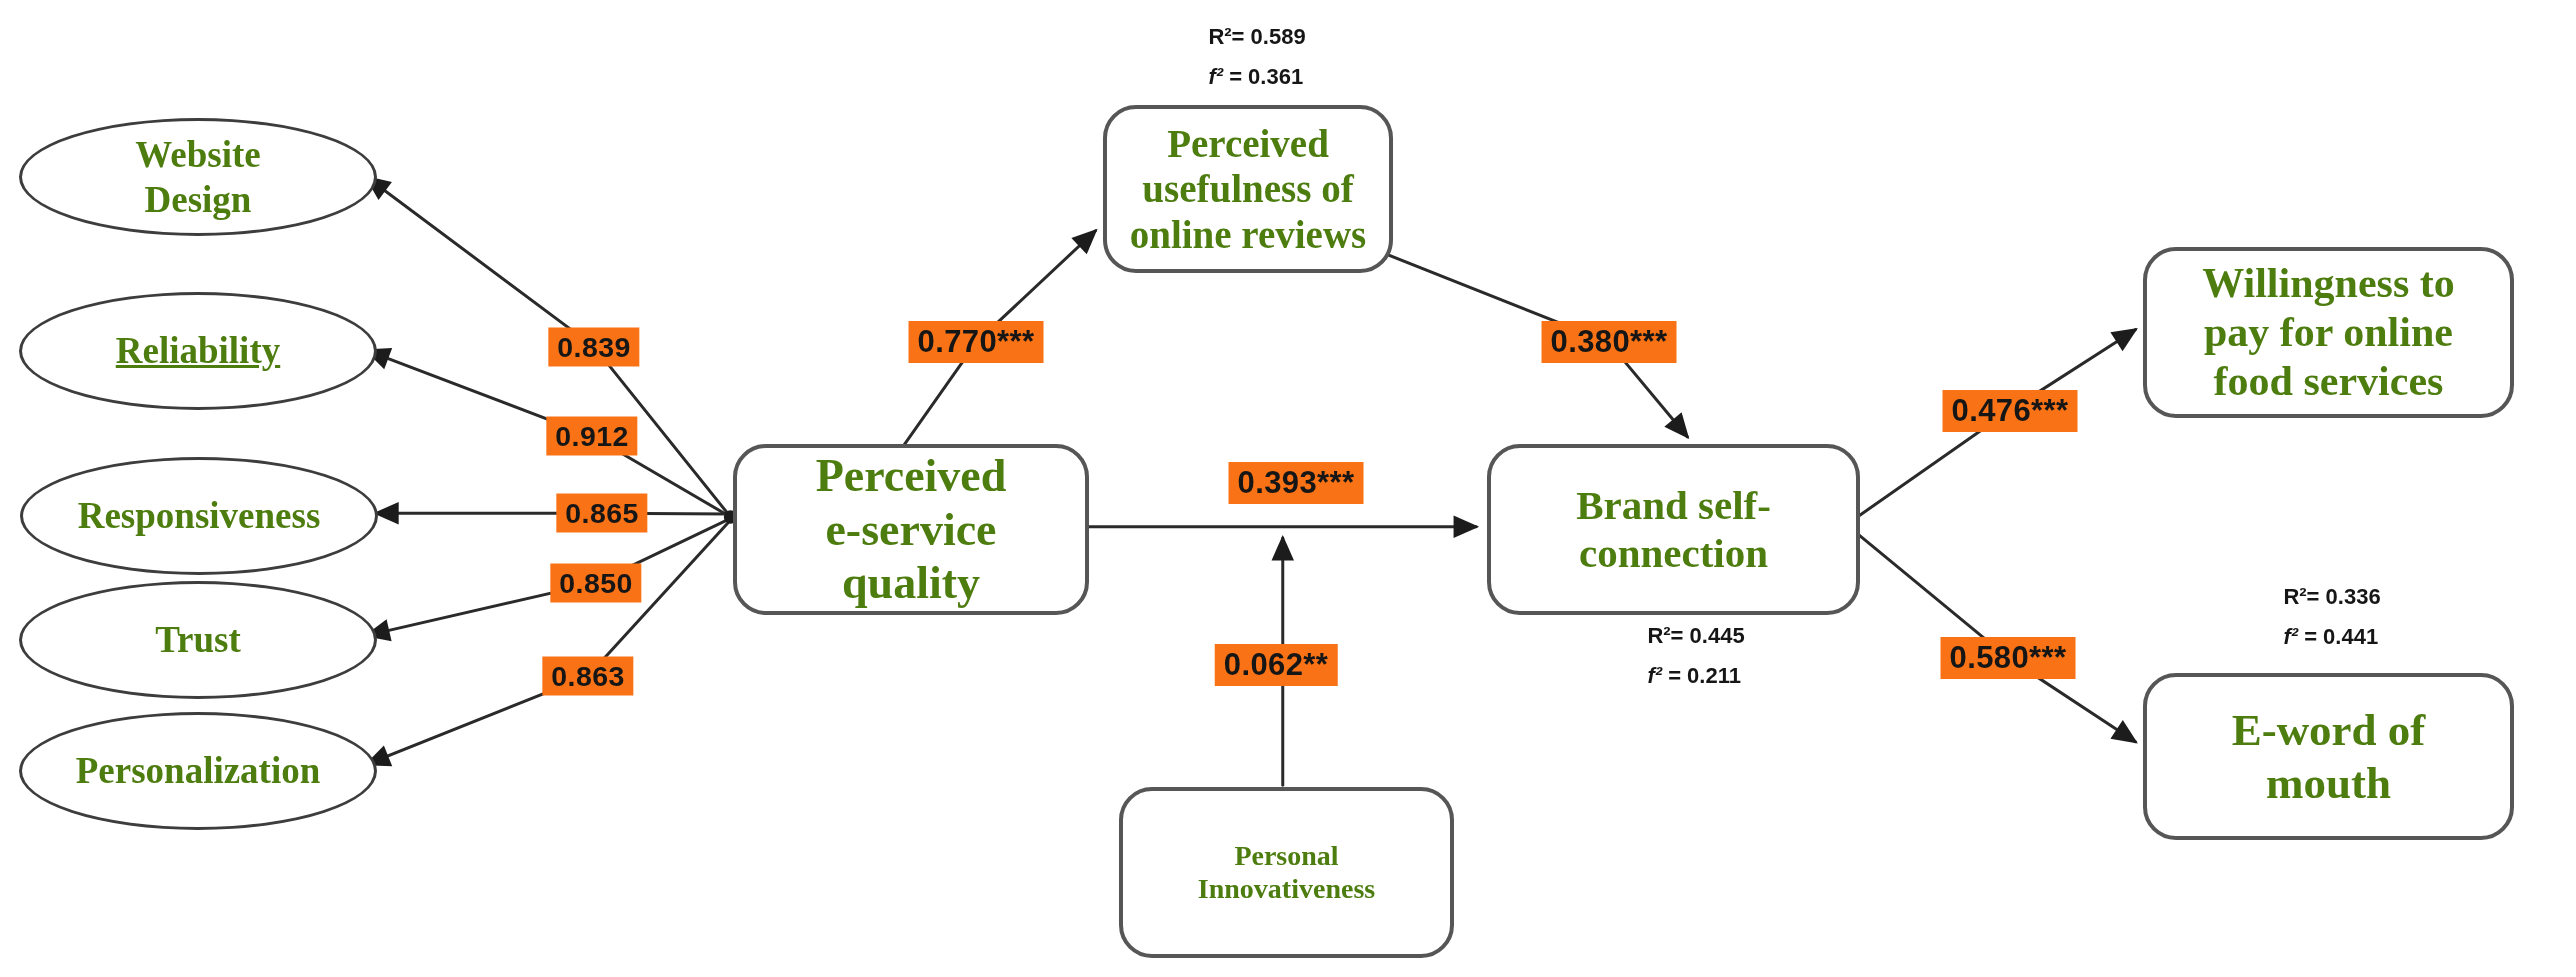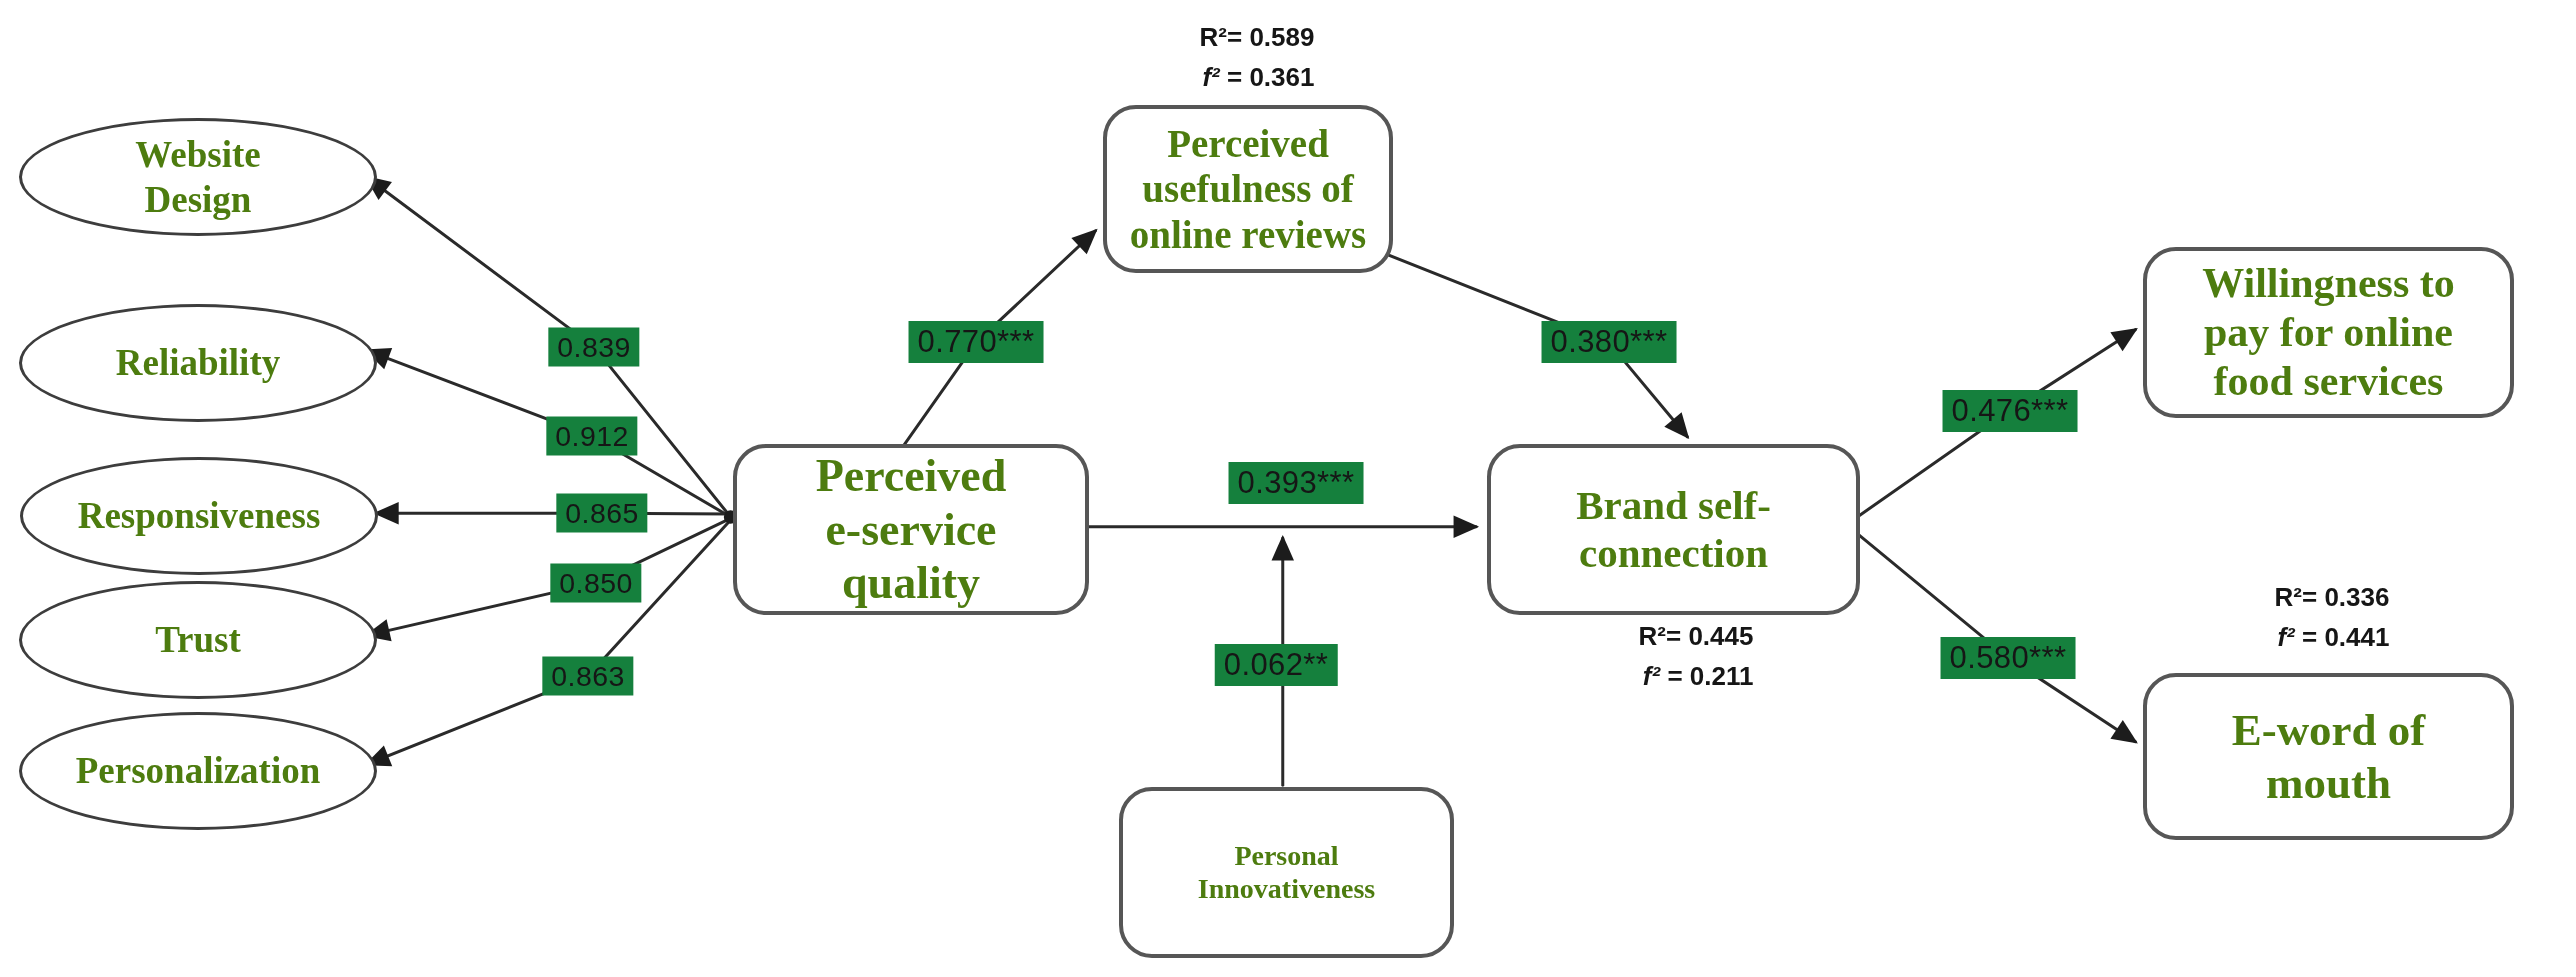--- a/index.html
+++ b/index.html
@@ -5,25 +5,25 @@
   html,body{margin:0;padding:0;background:#ffffff;}
   .canvas{position:relative;width:2576px;height:977px;background:#ffffff;overflow:hidden;
           font-family:"Liberation Sans","DejaVu Sans",sans-serif;color:#161616;}
   svg.wires{position:absolute;left:0;top:0;width:2576px;height:977px;}
   svg.wires polyline, svg.wires line{fill:none;stroke:#2a2a2a;stroke-width:4;stroke-linejoin:round;stroke-linecap:round;}
   .node{position:absolute;display:flex;align-items:center;justify-content:center;text-align:center;
         white-space:pre-line;background:#ffffff;
         font-family:"Liberation Serif","DejaVu Serif",serif;font-weight:700;color:#4d7c0f;}
   .ellipse{border:3px solid #3d3d3d;border-radius:50%;line-height:1.22;}
   .box{border:4.5px solid #565656;border-radius:33px;line-height:1.16;}
-  .coef{position:absolute;transform:translate(-50%,-50%);background:#15803d;padding:3px 9px;
-        font-weight:400;font-size:31px;letter-spacing:0.4px;white-space:nowrap;}
+  .coef{position:absolute;transform:translate(-50%,-50%);background:#f97316;padding:3px 9px;
+        font-weight:700;font-size:31px;letter-spacing:0.4px;white-space:nowrap;}
   .loading{font-size:28.5px;}
-  .stats{position:absolute;transform:translate(-50%,-50%);text-align:right;font-weight:700;
-         font-size:26px;line-height:40px;white-space:nowrap;}
+  .stats{position:absolute;transform:translate(-50%,-50%);text-align:left;font-weight:700;
+         font-size:22px;line-height:40px;white-space:nowrap;}
   .it{font-style:italic;}
 </style>
 </head>
 <body>
 
 <div class="canvas">
 
   <svg class="wires" viewBox="0 0 3438 1304">
     <defs>
       <marker id="ah" markerUnits="userSpaceOnUse" markerWidth="40" markerHeight="34" refX="32" refY="17" orient="auto">
@@ -42,21 +42,21 @@
     <line x1="1445" y1="703" x2="1970" y2="703" marker-end="url(#ah)"></line>
     <line x1="1712" y1="1048" x2="1712" y2="718" marker-end="url(#ah)"></line>
     <polyline points="2476,692 2682,548 2850,440" marker-end="url(#ah)"></polyline>
     <polyline points="2476,710 2680,878 2850,990" marker-end="url(#ah)"></polyline>
   </svg>
 
   <div class="node ellipse" style="left:19px;top:118px;width:352px;height:112px;font-size:37px;">
     <span>Website
 Design</span>
   </div>
-  <div class="node ellipse" style="left:19px;top:304px;width:352px;height:112px;font-size:37px;">
+  <div class="node ellipse" style="left:19px;top:292px;width:352px;height:112px;font-size:37px;text-decoration:underline;">
     <span>Reliability</span>
   </div>
   <div class="node ellipse" style="left:20px;top:457px;width:352px;height:112px;font-size:37px;">
     <span>Responsiveness</span>
   </div>
   <div class="node ellipse" style="left:19px;top:581px;width:352px;height:112px;font-size:37px;">
     <span>Trust</span>
   </div>
   <div class="node ellipse" style="left:19px;top:712px;width:352px;height:112px;font-size:37px;">
     <span>Personalization</span>

